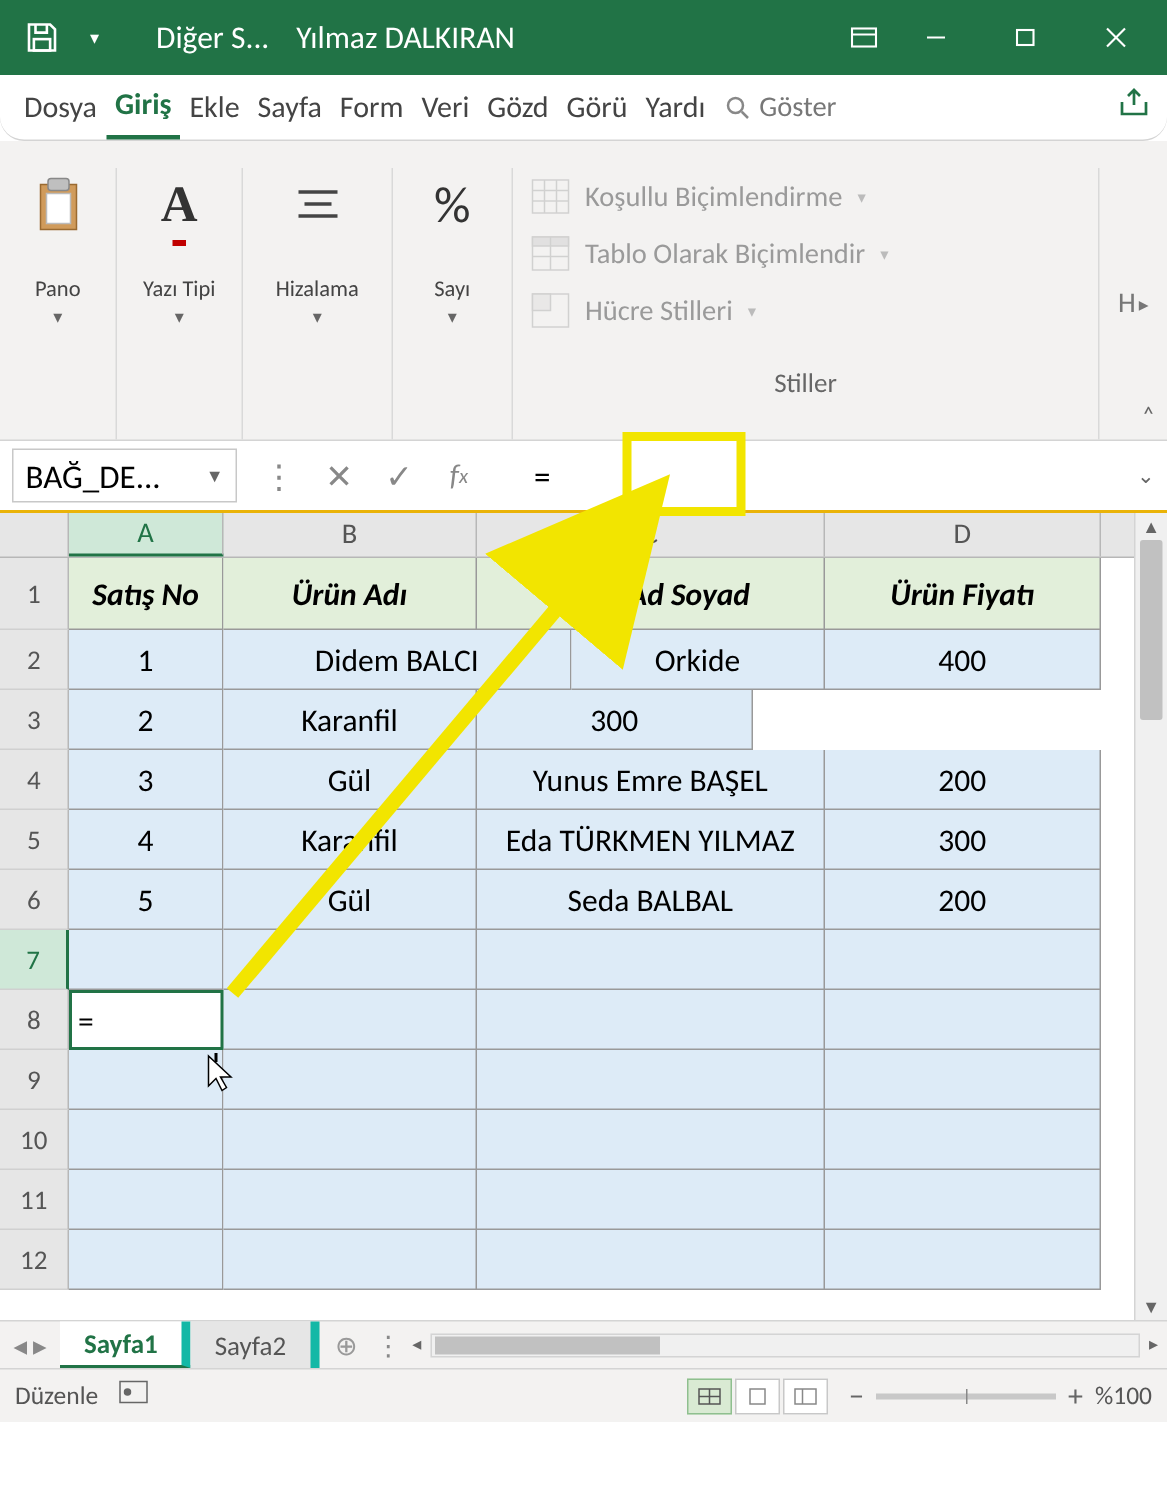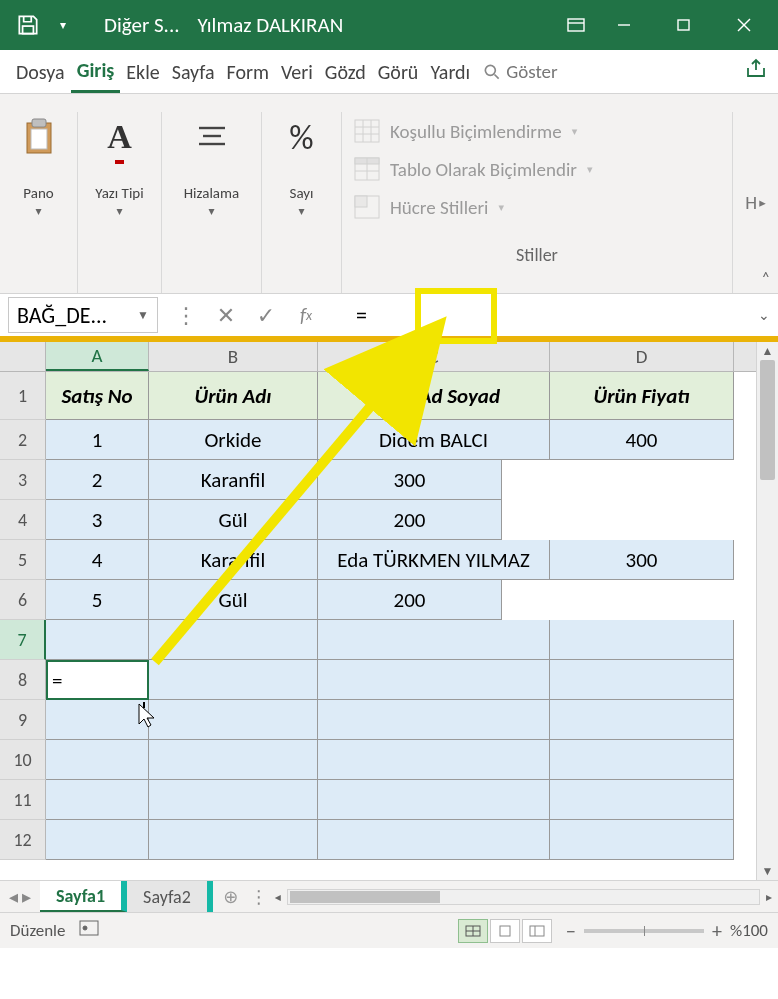--- a/index.html
+++ b/index.html
@@ -10,41 +10,41 @@
   .titlebar .save-btn { width: 48px; height: 46px; display:flex; align-items:center; justify-content:center; }
   .titlebar .qat-dd { width:12px; font-size:12px; margin-left: 8px; margin-right: 32px; }
   .titlebar .doc-title { font-size: 21px; margin-right: 18px; white-space: nowrap; }
   .titlebar .user { font-size: 21px; white-space: nowrap; }
   .titlebar .spacer { flex: 1; }
   .win-btns { display:flex; }
   .win-btn { width: 60px; height:46px; display:flex; align-items:center; justify-content:center; font-size:18px; }
   .ribbon-opts { width:36px; display:flex; align-items:center; justify-content:center; }
 
   
-  .tabs { height: 44px; background: #fff; border-bottom: 1px solid #d4d4d4; display:flex; align-items:center; padding: 0 10px; font-size:20px; color:#444; }
+  .tabs { height: 44px; background: #fff; border-bottom: 1px solid #d4d4d4; display:flex; align-items:center; padding: 0 10px; font-size:20px; color:#444;border-radius:16px; }
   .tabs .tab { padding: 0 6px; height:100%; display:flex; align-items:center; cursor:pointer; }
   .tabs .tab.active { color:#217346; font-weight:600; border-bottom:3px solid #217346; }
   .tabs .search { display:flex; align-items:center; margin-left:6px; color:#777; font-size:19px; }
   .tabs .share { margin-left:auto; color:#217346; font-size:22px; }
 
   
   .ribbon { height: 200px; background:#f3f2f1; border-bottom:1px solid #d4d4d4; display:flex; position:relative; padding-top:18px; }
   .rgroup { display:flex; flex-direction:column; align-items:center; border-right:1px solid #d9d9d9; padding: 0 10px; }
   .rgroup .icon-big { font-size:36px; height:50px; display:flex; align-items:center; justify-content:center; color:#333; }
   .rgroup .lbl { font-size:15px; color:#444; text-align:center; line-height:1.2; margin-top:22px; }
   .rgroup .dd { font-size:12px; color:#666; margin-top:2px; }
   .styles-col { flex:1; display:flex; flex-direction:column; padding:0 12px; color:#9a9a9a; font-size:19px; }
   .style-row { display:flex; align-items:center; height:38px; gap:10px; }
   .style-row svg { opacity:.45; }
   .styles-label { text-align:center; color:#666; font-size:18px; margin-top:18px; }
   .cells-stub { width:46px; border-left:1px solid #d9d9d9; display:flex; align-items:center; justify-content:center; color:#777; font-size:19px; }
   .ribbon-collapse { position:absolute; right:8px; bottom:6px; color:#666; font-size:16px; }
 
   
-  .fbar { height:48px; display:flex; align-items:center; border-bottom:6px solid #eab308; position:relative; }
+  .fbar { height:48px; display:flex; align-items:center; border-bottom:2px solid #eab308; position:relative; }
   .namebox { width:150px; height:36px; border:1px solid #c8c8c8; margin:0 8px; display:flex; align-items:center; padding:0 8px; font-size:22px; background:#fff; }
   .namebox .arrow { margin-left:auto; color:#666; font-size:12px; }
   .fbar .fbtn { width:40px; height:36px; display:flex; align-items:center; justify-content:center; color:#888; font-size:22px; }
   .fbar .fx { font-style:italic; font-size:20px; }
   .fbar .formula-input { flex:1; height:36px; border:none; font-size:22px; padding-left:30px; outline:none; }
   .fbar .expand { width:20px; color:#666; font-size:14px; }
   .highlight-box { position:absolute; left:415px; top:-6px; width:82px; height:56px; border:6px solid #f2e500; pointer-events:none; z-index:30; }
 
   
   .grid-wrap { position:relative; height:538px; }
@@ -261,47 +261,49 @@
     <div class="row h hdr-row">
       <div class="rh">1</div>
       <div class="cell cA">Satış No</div>
       <div class="cell cB">Ürün Adı</div>
       <div class="cell cC">Satıcı Ad Soyad</div>
       <div class="cell cD">Ürün Fiyatı</div>
     </div>
     <div class="row">
       <div class="rh">2</div>
       <div class="cell cA">1</div>
+      <div class="cell cC">Didem BALCI</div>
       <div class="cell cB">Orkide</div>
-      <div class="cell cC">Didem BALCI</div>
       <div class="cell cD">400</div>
     </div>
     <div class="row">
       <div class="rh">3</div>
       <div class="cell cA">2</div>
       <div class="cell cB">Karanfil</div>
       <div class="cell cD">300</div>
     </div>
     <div class="row">
       <div class="rh">4</div>
       <div class="cell cA">3</div>
       <div class="cell cB">Gül</div>
+      <div class="cell cC">Yunus Emre BAŞEL</div>
       <div class="cell cD">200</div>
     </div>
     <div class="row">
       <div class="rh">5</div>
       <div class="cell cA">4</div>
       <div class="cell cB">Karanfil</div>
       <div class="cell cC">Eda TÜRKMEN YILMAZ</div>
       <div class="cell cD">300</div>
     </div>
     <div class="row">
       <div class="rh">6</div>
       <div class="cell cA">5</div>
       <div class="cell cB">Gül</div>
+      <div class="cell cC">Seda BALBAL</div>
       <div class="cell cD">200</div>
     </div>
 
     <div class="row empty">
         <div class="rh sel">7</div>
         <div class="cell cA"></div>
         <div class="cell cB"></div>
         <div class="cell cC"></div>
         <div class="cell cD"></div>
       </div>

